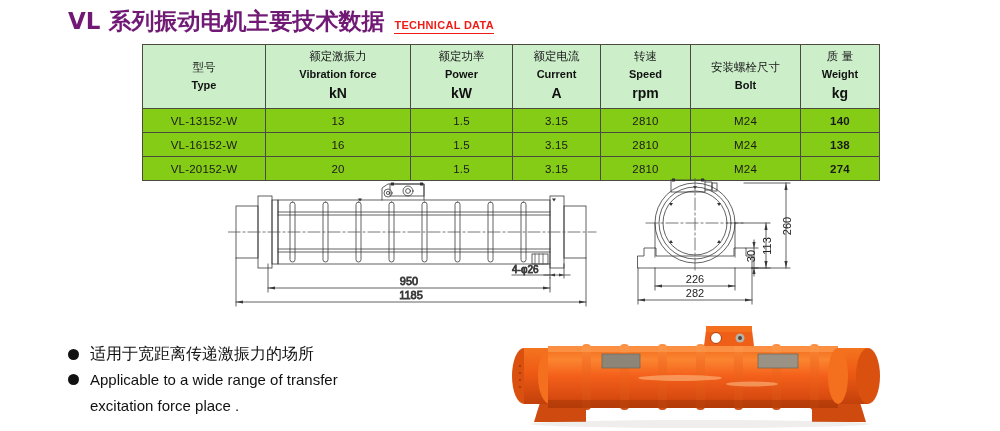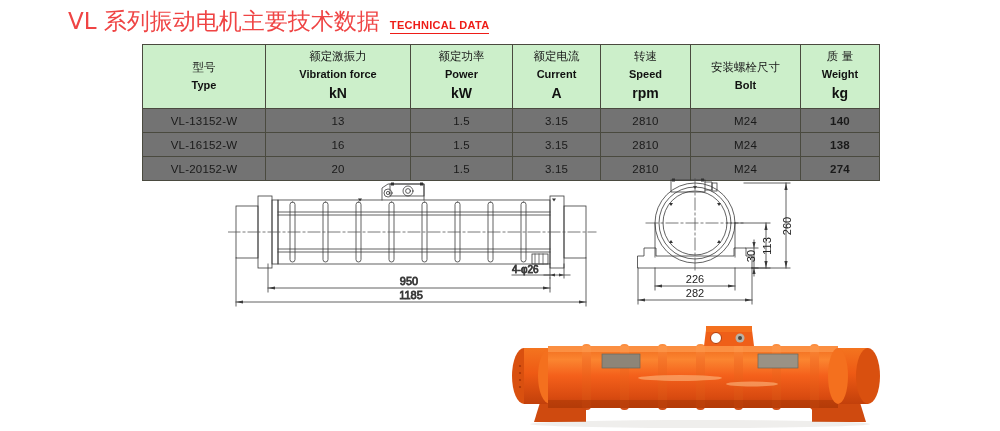--- a/index.html
+++ b/index.html
@@ -10,21 +10,21 @@
     overflow:hidden;
     position:relative;
     color:#111;
   }
   #page{position:absolute;left:0;top:0;width:1000px;height:431px;}
 
   
   #title-bar{position:absolute;left:68px;top:10px;display:flex;align-items:baseline;gap:10px;white-space:nowrap;}
   #title-cn{
     font-family:"DejaVu Sans","Liberation Sans",sans-serif;
-    font-size:23px;font-weight:400;color:#ef4444;letter-spacing:0px;line-height:1;text-align:right;
+    font-size:23px;font-weight:700;color:#701a75;letter-spacing:0px;line-height:1;text-align:right;
   }
   #title-en{
     font-size:11px;font-weight:600;color:#ee1c17;letter-spacing:.3px;
     border-bottom:1.6px solid #ee1c17;padding-bottom:2px;line-height:1;
   }
 
   
   #spec-table{
     position:absolute;left:142px;top:44px;width:737px;
     border-collapse:collapse;
@@ -38,21 +38,21 @@
   }
   #spec-table thead th{
     background:#ccefca;
     height:63px;
     font-weight:400;
   }
   .hd-cn{font-family:"DejaVu Sans","Liberation Sans",sans-serif;font-size:11.5px;color:#1a1a1a;line-height:1.55;font-weight:400;}
   .hd-en{font-size:11px;color:#111;line-height:1.55;font-weight:600;}
   .hd-un{font-size:14px;color:#111;line-height:1.55;font-weight:600;}
   #spec-table tbody td{
-    background:#737373;
+    background:#84cc16;
     height:23px;
     font-size:11.5px;
     color:#1a1a1a;
     letter-spacing:.2px;
   }
   #spec-table tbody td.weight{font-weight:700;margin-left:40px;}
 
   
   #drawing{position:absolute;left:228px;top:178px;width:600px;height:135px;text-align:right;}
   #drawing svg{display:block;}
@@ -326,20 +326,31 @@
       </g>
 
       <text x="467" y="105" text-anchor="middle" font-family="Liberation Sans, sans-serif" font-size="11" fill="#222" id="t-226">226</text>
       <text x="467" y="119" text-anchor="middle" font-family="Liberation Sans, sans-serif" font-size="11" fill="#222" id="t-282">282</text>
       <text x="563" y="48" text-anchor="middle" font-family="Liberation Sans, sans-serif" font-size="11" fill="#222" transform="rotate(-90 563 48)" id="t-260">260</text>
       <text x="543" y="68" text-anchor="middle" font-family="Liberation Sans, sans-serif" font-size="11" fill="#222" transform="rotate(-90 543 68)" id="t-113">113</text>
       <text x="527" y="78" text-anchor="middle" font-family="Liberation Sans, sans-serif" font-size="11" fill="#222" transform="rotate(-90 527 78)" id="t-30">30</text>
     </svg>
   </div>
 
+  <div id="bullets">
+    <div class="bullet-row">
+      <span class="dot"></span>
+      <span class="b-cn">适用于宽距离传递激振力的场所</span>
+    </div>
+    <div class="bullet-row">
+      <span class="dot"></span>
+      <span class="b-en">Applicable to a wide range of transfer</span>
+    </div>
+    <div class="b-en2">excitation force place .</div>
+  </div>
 
   <div id="photo">
     <svg width="420" height="113" viewBox="0 0 420 113" xmlns="http://www.w3.org/2000/svg">
       <defs>
         <linearGradient id="gBody" x1="0" y1="0" x2="0" y2="1">
           <stop offset="0%" stop-color="#f06a1c"></stop>
           <stop offset="22%" stop-color="#fb8530"></stop>
           <stop offset="48%" stop-color="#f4601b"></stop>
           <stop offset="82%" stop-color="#d94b10"></stop>
           <stop offset="100%" stop-color="#bf3f0c"></stop>

